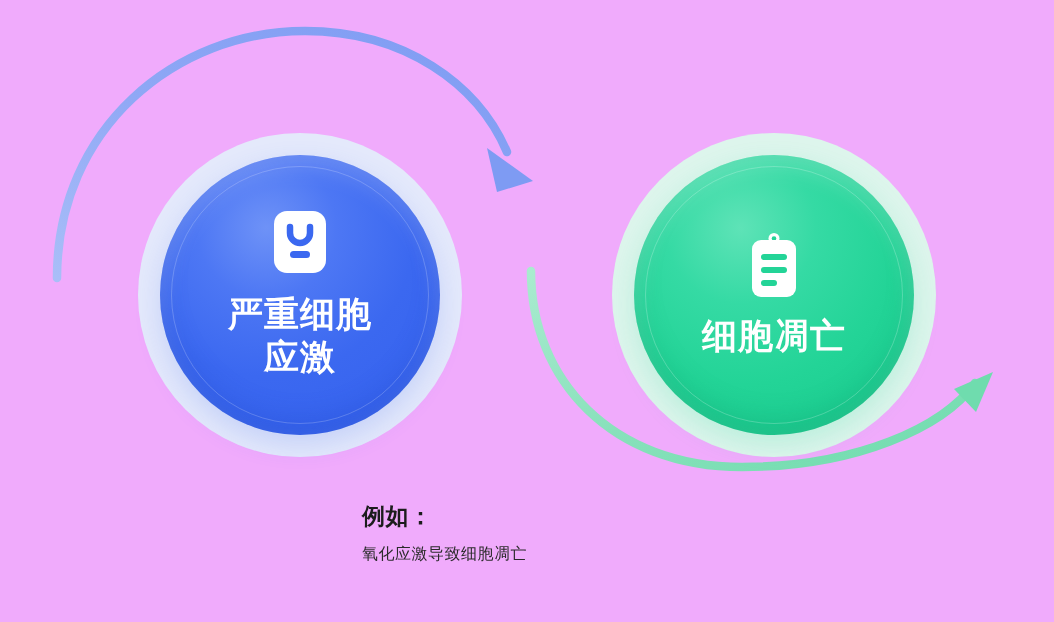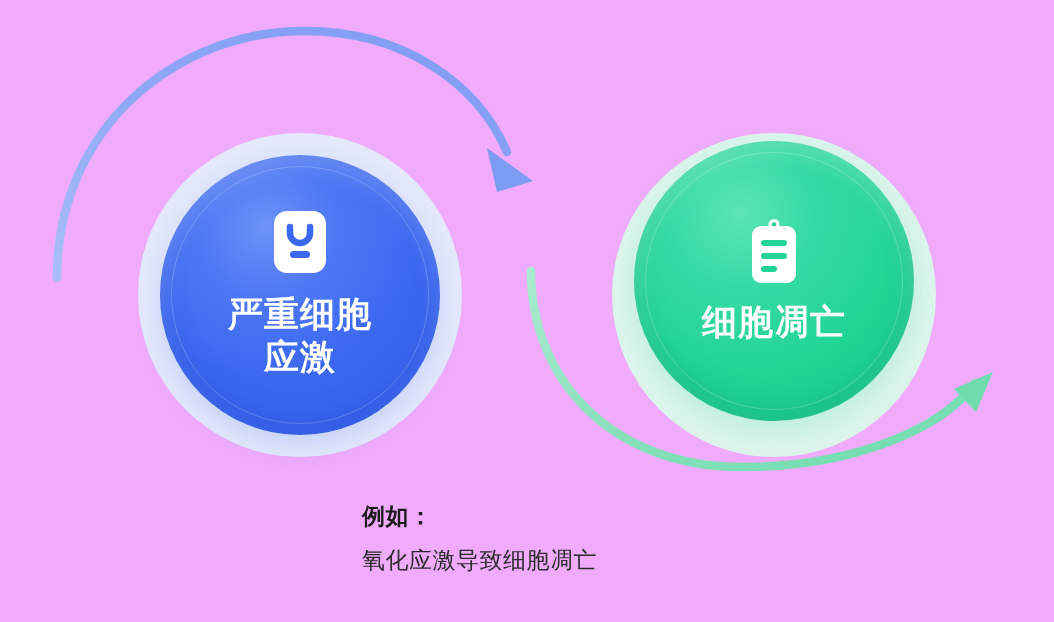--- a/index.html
+++ b/index.html
@@ -79,21 +79,21 @@
   
   #node-apoptosis-halo {
     left: 612px;
     top: 133px;
     width: 324px;
     height: 324px;
     background: #ddf5ec;
   }
   #node-apoptosis-core {
     left: 634px;
-    top: 141px;
+    top: 155px;
     width: 280px;
     height: 280px;
     background:
       radial-gradient(circle at 38% 26%, #5ee3b7 0%, #35daa4 28%, #23d497 58%, #17c98c 100%);
     box-shadow:
       inset 0 -14px 26px rgba(12, 150, 105, 0.28),
       inset 0 10px 22px rgba(255, 255, 255, 0.24),
       0 10px 26px rgba(35, 212, 151, 0.18);
   }
   #node-apoptosis-core::after {
@@ -136,21 +136,21 @@
   #caption-title {
     font-size: 23px;
     font-weight: bold;
     color: #1c1c1c;
     letter-spacing: 0.5px;
     margin-bottom: 10px;
     line-height: 1.25;
     margin-top: 28px;
   }
   .caption-line {
-    font-size: 23px;
+    font-size: 16px;
     color: #2b2b2b;
     letter-spacing: 0.5px;
     line-height: 1.66;
     font-weight: normal;
   }
 </style>
 </head>
 <body>
 
 <div id="stage">

